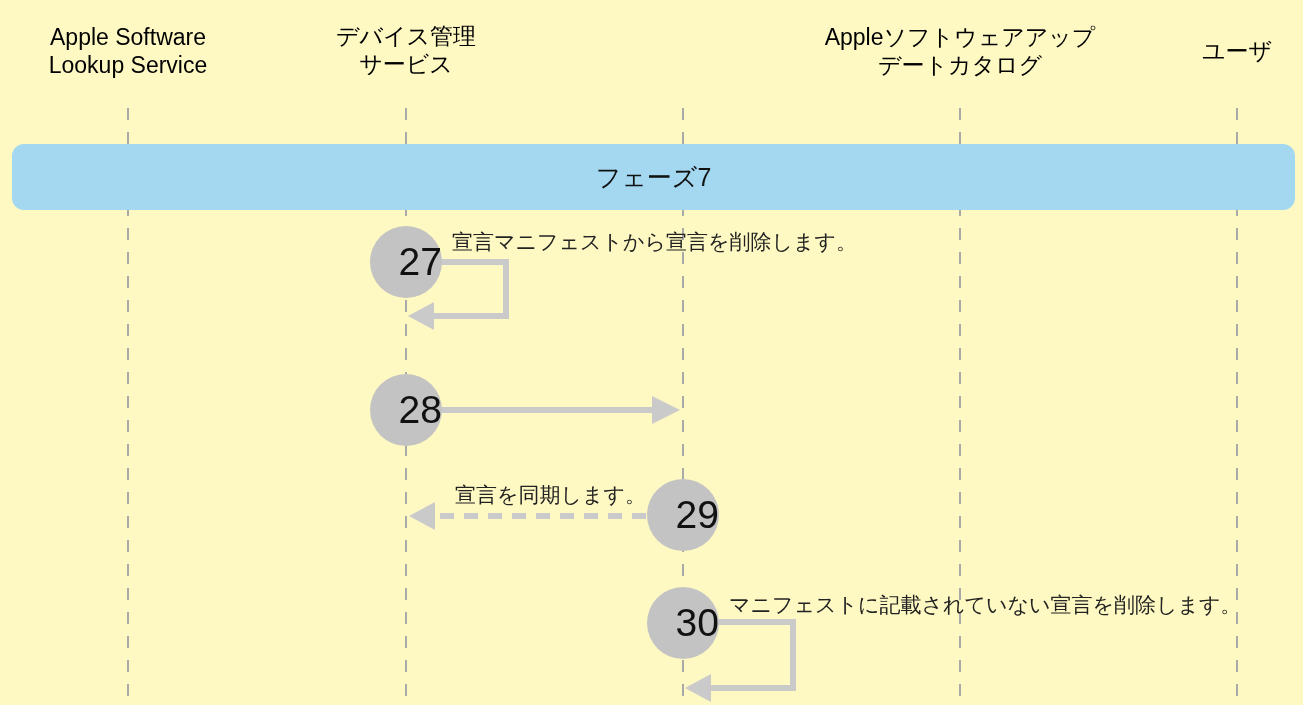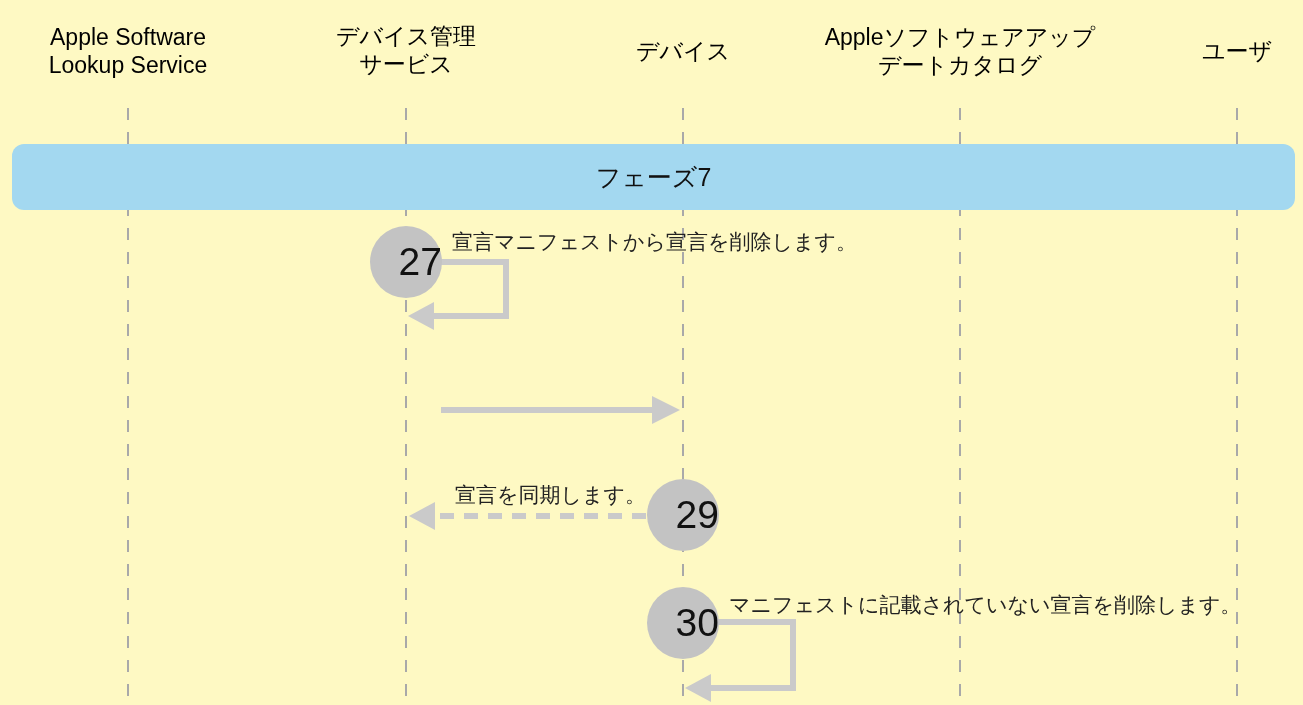--- a/index.html
+++ b/index.html
@@ -106,38 +106,38 @@
   </svg>
 
   <div class="actor actor-1">
     <span>Apple Software
 Lookup Service</span>
   </div>
   <div class="actor actor-2">
     <span>デバイス管理
 サービス</span>
   </div>
-  <div class="actor actor-3">
-    <span>デバイス</span>
-  </div>
   <div class="actor actor-4">
     <span>Appleソフトウェアアップ
 デートカタログ</span>
   </div>
   <div class="actor actor-5">
     <span>ユーザ</span>
   </div>
 
   <div class="phase-banner">
     <span>フェーズ7</span>
   </div>
 
   <div class="num-circle circle-27">
     <span>27</span>
   </div>
+  <div class="num-circle circle-28">
+    <span>28</span>
+  </div>
   <div class="num-circle circle-29">
     <span>29</span>
   </div>
   <div class="num-circle circle-30">
     <span>30</span>
   </div>
 
   <div class="step-label label-27">宣言マニフェストから宣言を削除します。</div>
   <div class="step-label label-29">宣言を同期します。</div>
   <div class="step-label label-30">マニフェストに記載されていない宣言を削除します。</div>

